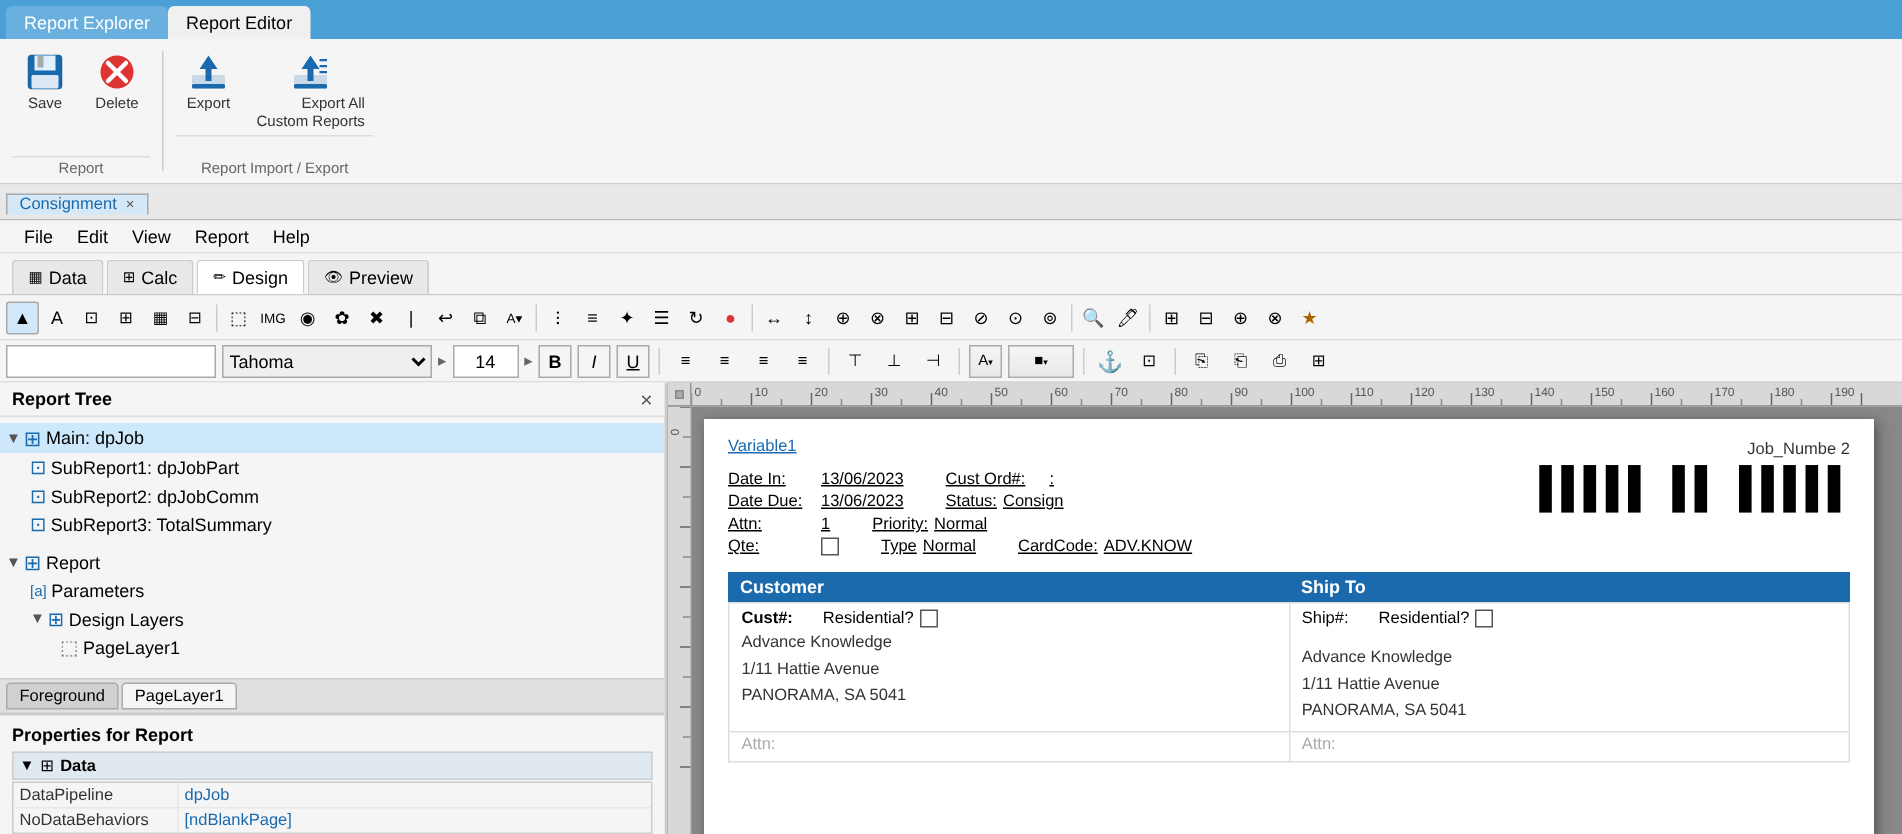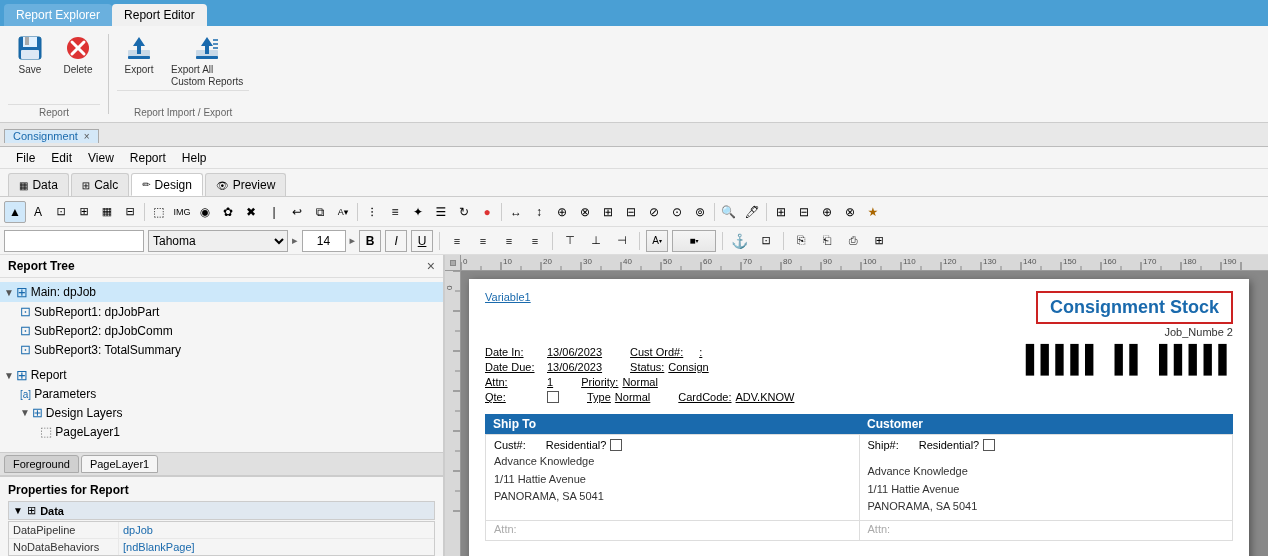--- a/index.html
+++ b/index.html
@@ -70,21 +70,21 @@
         <div style="width:32px; height:32px; display:flex; align-items:center; justify-content:center;">
           <svg width="28" height="28" viewBox="0 0 28 28">
             <rect x="3" y="16" width="22" height="9" rx="1" fill="#1a6aad" opacity="0.2"></rect>
             <polygon points="14,3 20,12 16,12 16,20 12,20 12,12 8,12" fill="#1a6aad"></polygon>
             <rect x="3" y="22" width="22" height="3" rx="1" fill="#1a6aad"></rect>
             <line x1="20" y1="6" x2="25" y2="6" stroke="#1a6aad" stroke-width="1.5"></line>
             <line x1="20" y1="10" x2="25" y2="10" stroke="#1a6aad" stroke-width="1.5"></line>
             <line x1="20" y1="14" x2="25" y2="14" stroke="#1a6aad" stroke-width="1.5"></line>
           </svg>
         </div>
-        <span style="font-size:10px; color:#333; text-align:left; line-height:1.2;">Export All<br>Custom Reports</span>
+        <span style="font-size:10px; color:#333; text-align:right; line-height:1.2;">Export All<br>Custom Reports</span>
       </div>
     </div>
     <div style="font-size:10px; color:#666; text-align:center; border-top:1px solid #ddd; padding-top:16px;">
       <span>Report Import / Export</span>
     </div>
   </div>
 </div>
 
 <div style="background:#e8e8e8; border-bottom:1px solid #bbb; display:flex; align-items:center; padding:2px 4px 0 4px; height:24px;">
   <div style="display:flex; align-items:center; background:#d4e8f8; border:1px solid #aaa; border-bottom:none; padding:2px 8px; font-size:11px; cursor:pointer; height:14px; color:#1a6aad;">
@@ -400,23 +400,20 @@
         </svg>
       </div>
 
       <div style="background:white; min-width:780px; padding:12px 16px; box-shadow:2px 2px 8px rgba(0,0,0,0.4); margin:8px; min-height:350px; font-family:Tahoma, Arial, sans-serif; font-size:11px; position:relative;">
 
         <div style="display:flex; justify-content:space-between; align-items:flex-start; margin-bottom:8px;">
           <div>
             <span style="color:#1a6aad; text-decoration:underline; font-size:11px;">Variable1</span>
           </div>
           <div style="display:flex; flex-direction:column; align-items:flex-end;">
-            <div style="color:#1a6aad; font-size:18px; font-weight:bold; border:2px solid #cc2222; padding:4px 12px; display:inline-block;">
-              <span>Consignment Stock</span>
-            </div>
             <div style="font-size:11px; color:#333; margin-top:2px;">Job_Numbe 2</div>
           </div>
         </div>
 
         <div style="display:flex; gap:16px; margin-bottom:4px; position:relative;text-decoration:underline;">
 
           <div style="flex:1;">
             <div style="display:flex; gap:4px; margin-bottom:3px; align-items:center;">
               <span style="min-width:58px; font-weight:500;">Date In:</span>
               <span>13/06/2023</span>
@@ -447,29 +444,29 @@
           </div>
 
           <div style="position:absolute; right:0; top:0;">
             <div style="font-family:'Courier New',monospace; font-size:28px; letter-spacing:-2px; color:#000; line-height:1;">
               ▌▌▌▌▌ ▌▌ ▌▌▌▌▌
             </div>
           </div>
         </div>
 
         <div style="display:flex; background:#1a6aad; color:white; margin-top:8px; margin-bottom:0;">
+          <div style="flex:1; padding:3px 8px; font-size:12px; font-weight:bold;">Customer</div>
           <div style="flex:1; padding:3px 8px; font-size:12px; font-weight:bold;">Ship To</div>
-          <div style="flex:1; padding:3px 8px; font-size:12px; font-weight:bold;">Customer</div>
         </div>
 
         <div style="display:flex; border:1px solid #ddd;">
 
           <div style="flex:1; padding:4px 8px; border-right:1px solid #ddd;">
             <div style="display:flex; align-items:center; gap:4px; margin-bottom:2px;">
-              <span style="font-weight:400;">Cust#:</span>
+              <span style="font-weight:700;">Cust#:</span>
               <span style="margin-left:16px;">Residential?</span>
               <span style="display:inline-block; width:12px; height:12px; border:1px solid #555;"></span>
             </div>
             <div style="font-size:11px; color:#333; line-height:1.6;">Advance Knowledge</div>
             <div style="font-size:11px; color:#333; line-height:1.6;">1/11 Hattie Avenue</div>
             <div style="font-size:11px; color:#333; line-height:1.6;">PANORAMA, SA 5041</div>
           </div>
 
           <div style="flex:1; padding:4px 8px;">
             <div style="display:flex; align-items:center; gap:4px; margin-bottom:12px;">

